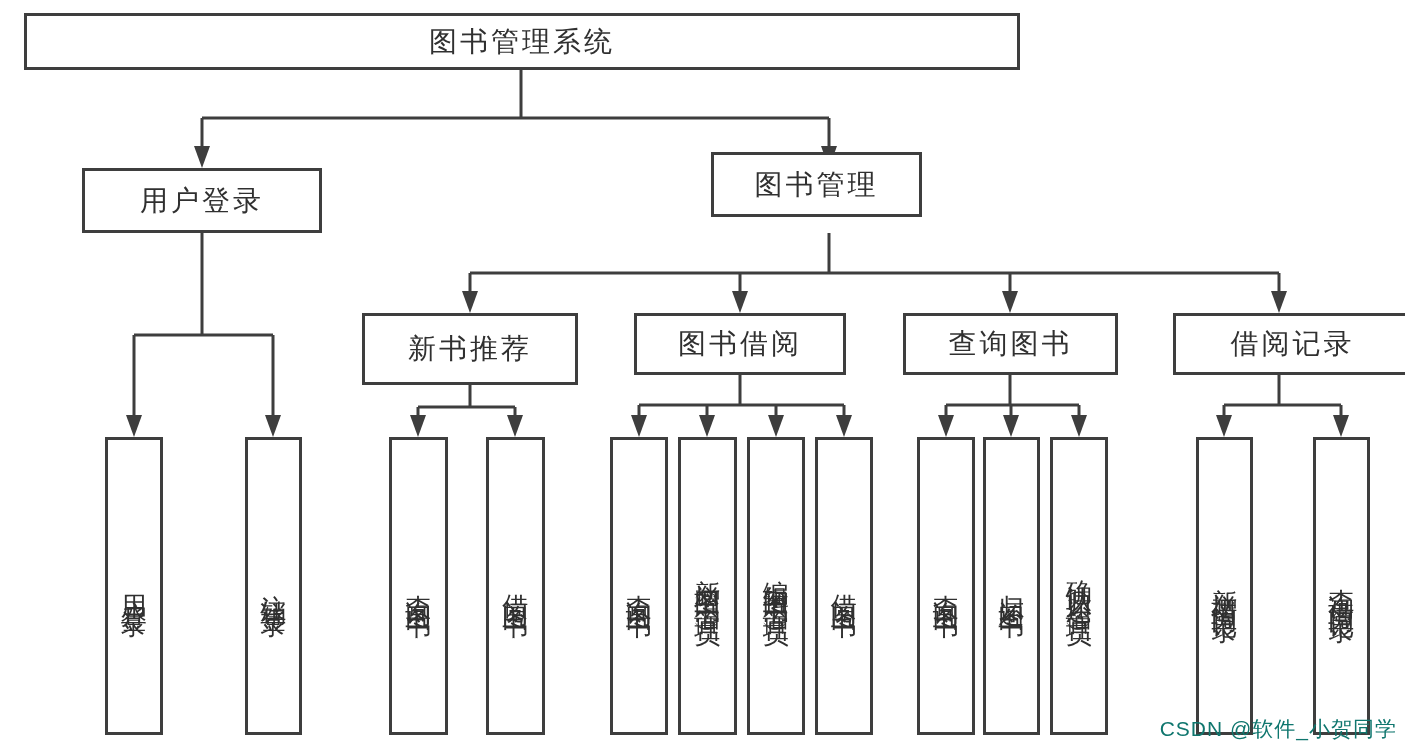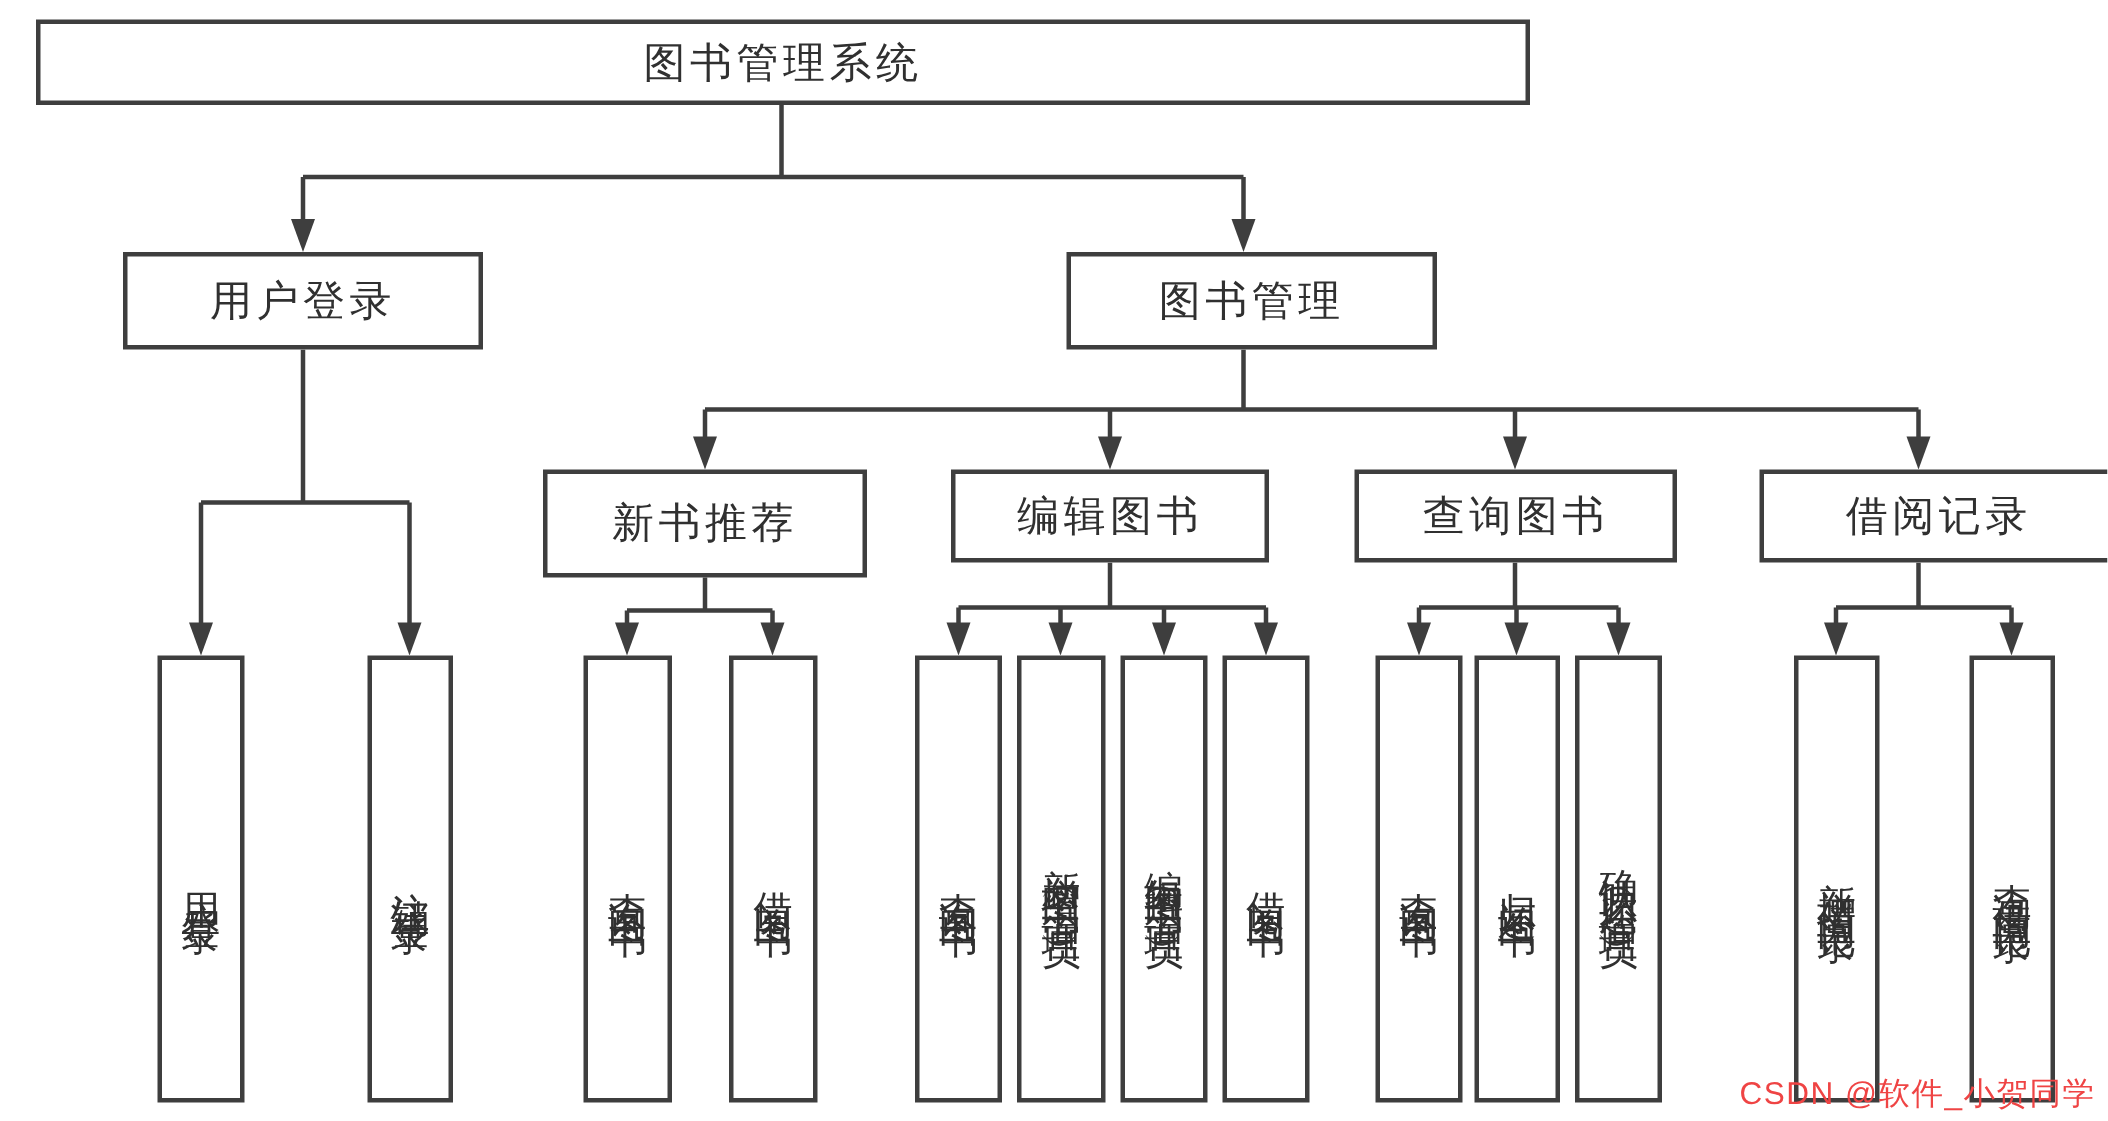--- a/index.html
+++ b/index.html
@@ -40,21 +40,21 @@
     font-size: 26px;
     letter-spacing: 6px;
     line-height: 1.1;
     white-space: nowrap;
   }
   .watermark {
     position: absolute;
     right: 8px;
     bottom: 4px;
     font-size: 21px;
-    color: #ef4444;
+    color: #0f766e;
     letter-spacing: 1px;
     z-index: 3;
     white-space: nowrap;
   }
 </style>
 </head>
 <body>
 
 <div class="canvas">
 
@@ -91,29 +91,29 @@
     </g>
   </svg>
 
   <div class="node hbox" style="left:24px; top:13px; width:996px; height:57px">
     <span>图书管理系统</span>
   </div>
 
   <div class="node hbox" style="left:82px; top:168px; width:240px; height:65px">
     <span>用户登录</span>
   </div>
-  <div class="node hbox" style="left:711px; top:168px; width:247px; height:65px">
+  <div class="node hbox" style="left:711px; top:152px; width:211px; height:65px">
     <span>图书管理</span>
   </div>
 
   <div class="node hbox" style="left:362px; top:313px; width:216px; height:72px">
     <span>新书推荐</span>
   </div>
   <div class="node hbox" style="left:634px; top:313px; width:212px; height:62px">
-    <span>编辑图书</span>
+    <span>图书借阅</span>
   </div>
   <div class="node hbox" style="left:903px; top:313px; width:215px; height:62px">
     <span>查询图书</span>
   </div>
   <div class="node hbox" style="left:1173px; top:313px; width:239px; height:62px">
     <span>借阅记录</span>
   </div>
 
   <div class="node vbox" style="left:105px; top:437px; width:58px; height:298px">
     <span>用户登录</span>

